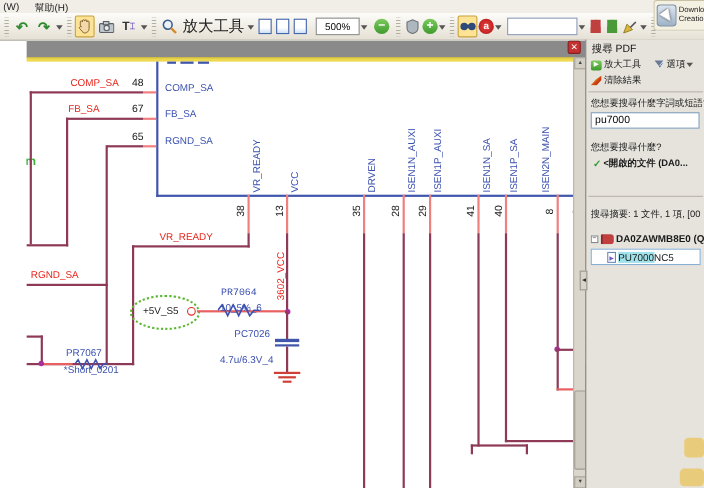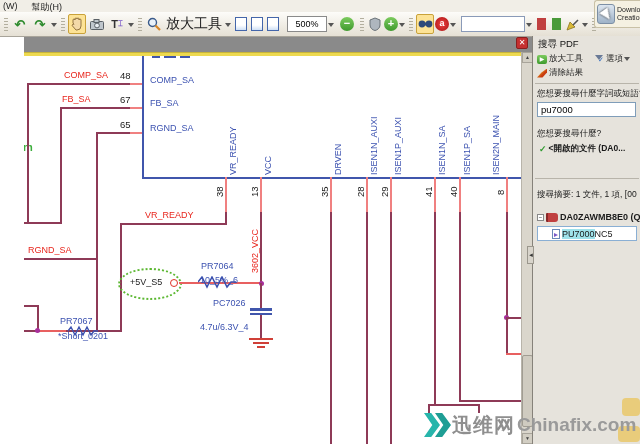--- a/index.html
+++ b/index.html
@@ -236,21 +236,21 @@
         <polyline points="0,6 3,2 7,10 11,2 15,10 19,2 23,10 26,6 30,6" fill="none" stroke="#3C52B0" stroke-width="1.4"></polyline>
       </svg>
 
     <div style="position:absolute;left:94px;top:231px;width:64px;height:32px;border:2.5px dotted #5CB832;border-radius:50%;"></div>
     <div class="net" style="left:106px;top:240px;color:#222;">+5V_S5</div>
     <div style="position:absolute;left:146px;top:242px;width:8px;height:8px;border:1.8px solid #E03028;border-radius:50%;"></div>
     <div class="wr" style="left:155px;top:245px;width:82px;height:2px;background:#E86060;"></div>
     <svg class="zig" style="left:174px;top:239px;" width="38" height="13" viewBox="0 0 38 13">
         <polyline points="0,6 4,1 9,11 14,1 19,11 24,1 29,11 33,6 38,6" fill="none" stroke="#3C52B0" stroke-width="1.5"></polyline>
       </svg>
-    <div class="blu" style="left:177px;top:224px;">PR7064</div>
+    <div class="blu" style="left:177px;top:224px;font-family:Liberation Mono, monospace;">PR7064</div>
     <div class="blu" style="left:176px;top:238px;">10_5%_6</div>
     <div class="net vert" style="left:226px;top:236px;">3602_VCC</div>
     <div class="w" style="left:236px;top:175px;width:2px;height:71px;"></div>
     <div class="dot" style="left:234.5px;top:243.5px;"></div>
     <div class="w" style="left:236px;top:246px;width:2px;height:26px;"></div>
     <div class="wb" style="left:226px;top:271px;width:22px;height:2.5px;"></div>
     <div class="wb" style="left:226px;top:276px;width:22px;height:2px;"></div>
     <div class="w" style="left:236px;top:278px;width:2px;height:24px;"></div>
     <div class="blu" style="left:189px;top:261px;">PC7026</div>
     <div class="blu" style="left:176px;top:285px;">4.7u/6.3V_4</div>
@@ -331,22 +331,16 @@
       <span class="book"></span>
       <span style="font-weight:bold;font-size:9px;">DA0ZAWMB8E0 (Q</span>
     </div>
     <div class="resultrow">
       <span class="pageico"></span>
       <span class="hl" style="font-size:9px;">PU7000</span>
       <span style="font-size:9px;text-align:center;"> NC5</span>
     </div>
   </div>
 
-  <div id="wm">
-    <span class="chev" style="left:6px;top:5px;"></span>
-    <span class="chev" style="left:17px;top:5px;background:#1F9E95;"></span>
-    <span class="wmcn">迅维网</span>
-    <span class="wmen">Chinafix.com</span>
-  </div>
   <div class="gold" style="left:622px;top:398px;width:18px;height:18px;z-index:49;"></div>
   <div class="gold" style="left:618px;top:426px;width:22px;height:16px;z-index:49;"></div>
 
 </div>
 
 </body></html>

